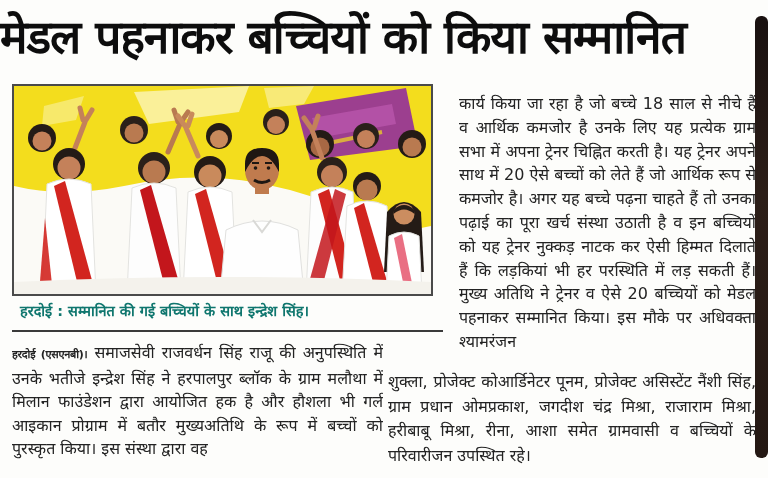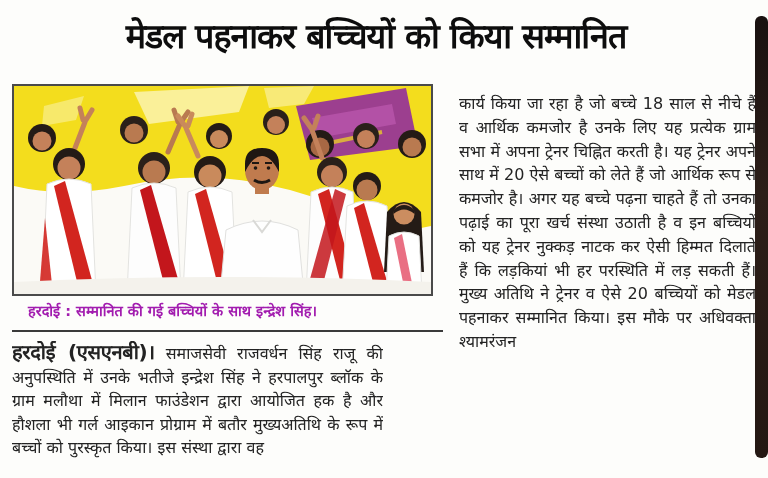--- a/index.html
+++ b/index.html
@@ -14,48 +14,47 @@
   html,body{width:768px;height:478px;}
   body{
     font-family:"DejaVu Sans",sans-serif;
     background:var(--paper);
     color:var(--ink);
     overflow:hidden;
   }
   .page{position:relative;width:768px;height:478px;background:var(--paper);}
   .headline{
     position:absolute;left:0;top:4px;width:752px;
-    text-align:center;
-    font-size:34px;font-weight:700;line-height:1.45;
+    text-align:left;
+    font-size:46px;font-weight:700;line-height:1.45;
     letter-spacing:-1px;color:#0d0d0d;
     white-space:nowrap;
-    margin-top:8px;
   }
   .photo-frame{
     position:absolute;left:12px;top:84px;width:421px;height:212px;
     border:2px solid #4a4a4a;background:#fbfaf6;overflow:hidden;
   }
   .photo-frame svg{display:block;}
   .caption-row{
-    position:absolute;left:28px;top:300px;width:433px;
+    position:absolute;left:20px;top:300px;width:433px;
     display:flex;justify-content:space-between;align-items:baseline;
-    font-size:14.5px;font-weight:700;color:#a21caf;
+    font-size:14.5px;font-weight:700;color:#0f766e;
   }
   .caption-credit{font-style:italic;}
   .caption-rule{
     position:absolute;left:12px;top:330px;width:431px;height:2px;
     background:#3a3a3a;
   }
   .body-text{
     text-align:justify;
     font-size:16px;line-height:23.5px;color:#232323;
     text-justify:inter-word;
   }
   .left-column{position:absolute;left:12px;top:341px;width:371px;height:130px;overflow:hidden;}
-  .left-column b{font-size:20px;letter-spacing:-0.3px;margin-top:44px;}
+  .left-column b{font-size:11px;letter-spacing:-0.3px;margin-top:44px;}
   .right-column-upper{position:absolute;left:459px;top:92px;width:297px;height:284px;overflow:hidden;line-height:23.8px;}
   .right-column-lower{position:absolute;left:388px;top:370px;width:368px;height:104px;overflow:hidden;line-height:24.5px;}
   .edge-bar{
     position:absolute;left:755px;top:16px;width:13px;height:442px;
     background:linear-gradient(180deg,#191110 0%,#2c1e18 40%,#241813 100%);
     border-radius:6px;
   }
 </style>
 </head>
 <body>
@@ -178,16 +177,17 @@
   </div>
 
   <div class="caption-rule"></div>
 
   <div class="left-column body-text">
     <b>हरदोई (एसएनबी)।</b><span> समाजसेवी राजवर्धन सिंह राजू की अनुपस्थिति में उनके भतीजे इन्द्रेश सिंह ने हरपालपुर ब्लॉक के ग्राम मलौथा में मिलान फाउंडेशन द्वारा आयोजित हक है और हौशला भी गर्ल आइकान प्रोग्राम में बतौर मुख्यअतिथि के रूप में बच्चों को पुरस्कृत किया। इस संस्था द्वारा वह</span>
   </div>
 
   <div class="right-column-upper body-text">कार्य किया जा रहा है जो बच्चे 18 साल से नीचे हैं व आर्थिक कमजोर है उनके लिए यह प्रत्येक ग्राम सभा में अपना ट्रेनर चिह्नित करती है। यह ट्रेनर अपने साथ में 20 ऐसे बच्चों को लेते हैं जो आर्थिक रूप से कमजोर है। अगर यह बच्चे पढ़ना चाहते हैं तो उनका पढ़ाई का पूरा खर्च संस्था उठाती है व इन बच्चियों को यह ट्रेनर नुक्कड़ नाटक कर ऐसी हिम्मत दिलाते हैं कि लड़कियां भी हर परस्थिति में लड़ सकती हैं। मुख्य अतिथि ने ट्रेनर व ऐसे 20 बच्चियों को मेडल पहनाकर सम्मानित किया। इस मौके पर अधिवक्ता श्यामरंजन</div>
 
+  <div class="right-column-lower body-text">शुक्ला, प्रोजेक्ट कोआर्डिनेटर पूनम, प्रोजेक्ट असिस्टेंट नैंशी सिंह, ग्राम प्रधान ओमप्रकाश, जगदीश चंद्र मिश्रा, राजाराम मिश्रा, हरीबाबू मिश्रा, रीना, आशा समेत ग्रामवासी व बच्चियों के परिवारीजन उपस्थित रहे।</div>
 
   <div class="edge-bar"></div>
 
 </div>
 
 </body></html>

